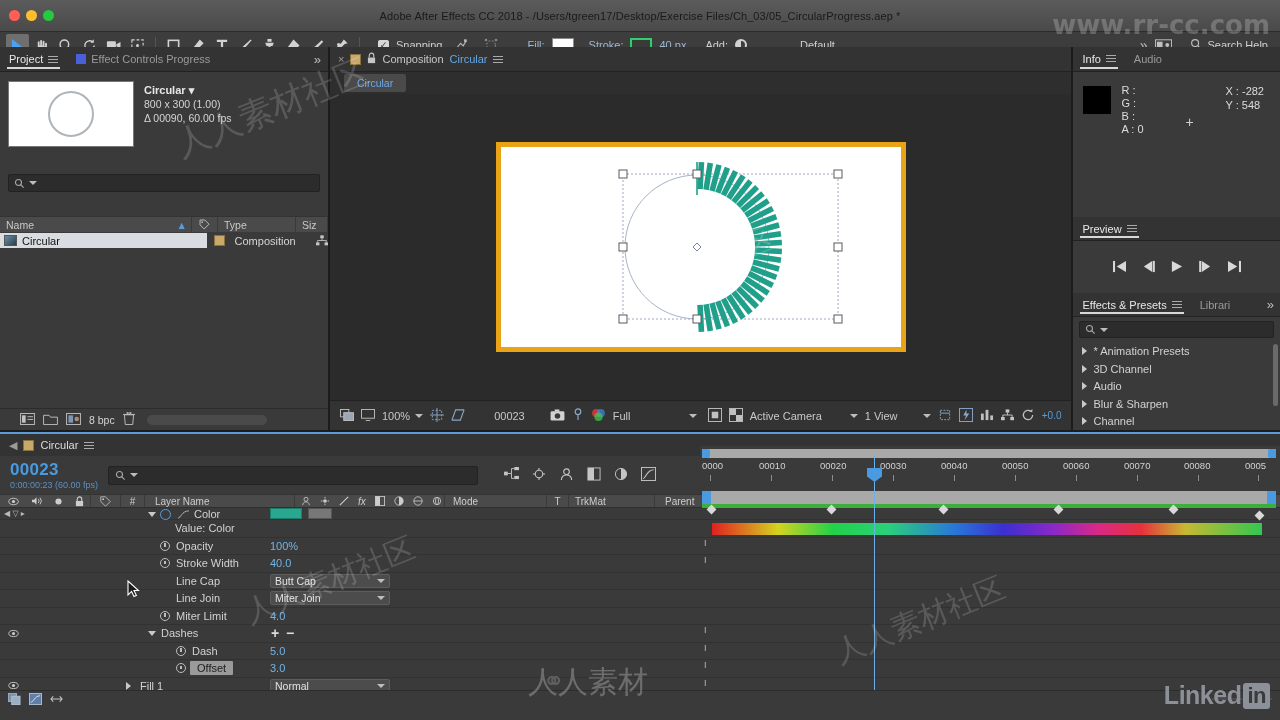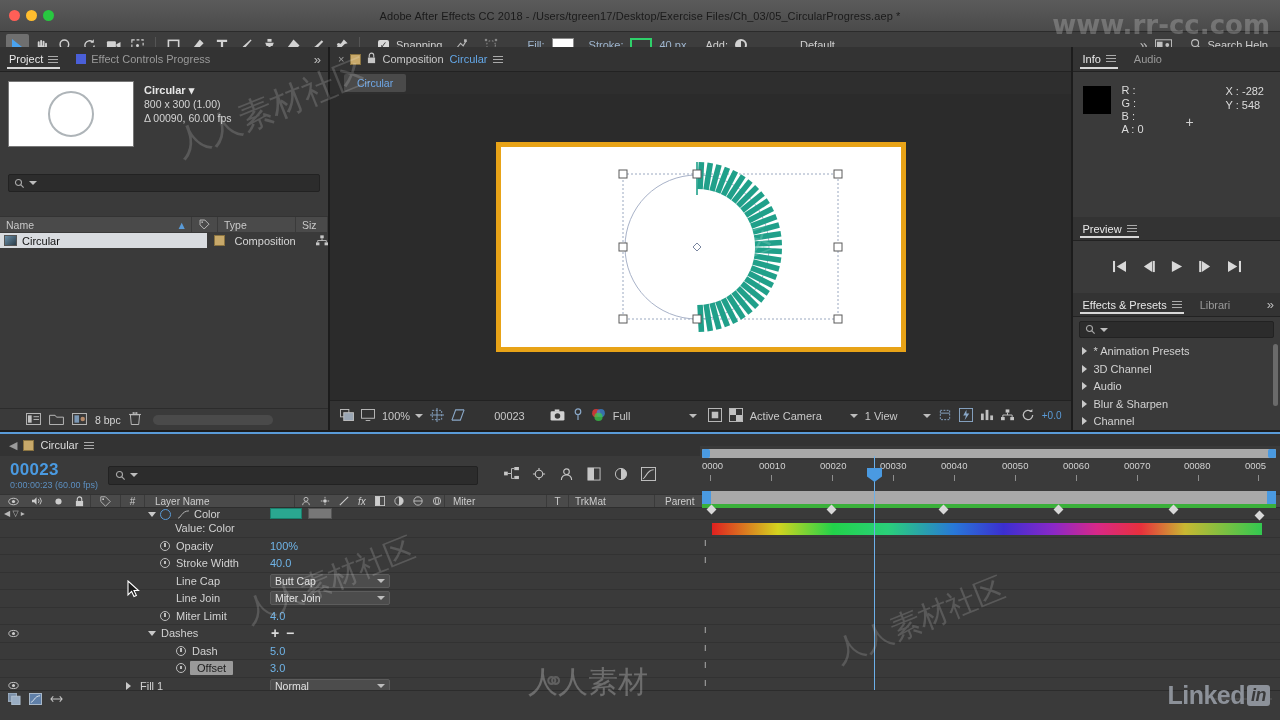--- a/index.html
+++ b/index.html
@@ -92,21 +92,21 @@
     display: flex; height: 16px; background: #4a4a4a; align-items: center;
     font-size: 10.5px; color: #c9c9c9; border-top: 1px solid #333; margin-top: 20px;
   }
   .proj-cols div { border-right: 1px solid #3a3a3a; padding-left: 6px; height: 100%; display:flex; align-items:center; }
   .proj-row { display: flex; height: 17px; align-items: center; font-size: 11px; }
   .proj-row .nmcell { width: 208px; background: #d9dce0; color: #111; height: 15px;
                       display: flex; align-items: center; padding-left: 22px; position: relative; }
   .proj-row .tcell { width: 80px; padding-left: 24px; color: #d6d6d6; position: relative;}
   .proj-bottom {
     margin-top: auto; height: 22px; background: #3a3a3a; display: flex; align-items: center;
-    gap: 8px; padding: 0 26px; border-top: 1px solid #2c2c2c; font-size: 10.5px;
+    gap: 8px; padding: 0 20px; border-top: 1px solid #2c2c2c; font-size: 10.5px;
   }
 
   
   .comp { flex: 1; background: #2b2b2b; display: flex; flex-direction: column; }
   .comp-tabs { height: 25px; background: #333; display: flex; align-items: center; gap: 6px;
                padding: 0 8px; border-bottom: 1px solid #222; font-size: 11px;}
   .comp-sub { height: 22px; background: #2e2e2e; display:flex; align-items:center; padding-left: 14px; }
   .comp-chip { background: #4a4a4a; color: #6fa8e8; font-size: 10.5px; padding: 3px 13px; border-radius: 2px; }
   .stage { flex: 1; display: flex; align-items: center; justify-content: center; background: #2b2b2b; position: relative;}
   .canvas-wrap { width: 410px; height: 210px; border: 5px solid #e8a317; background: #fff; position: relative; }
@@ -181,21 +181,21 @@
   .playhead-knob { position:absolute; top:12px; left:-7px; width:15px; height:14px; background:#4a9ae1;
                    clip-path: polygon(0 0,100% 0,100% 60%,50% 100%,0 60%); }
   .kf { position: absolute; width: 7px; height: 7px; background: #d8d8d8; transform: rotate(45deg); }
   .ibeam { position:absolute; left:4px; width:7px; height:9px; color:#b9b9b9; font-size:9px; }
   .tl-bottom { position:absolute; left:0; right:0; bottom:0; height:18px; background:#3a3a3a;
                border-top:1px solid #2c2c2c; display:flex; align-items:center; gap:8px; padding:0 8px;}
   .wm { position:absolute; color: rgba(255,255,255,.16); pointer-events:none; user-select:none;
         font-family:"DejaVu Sans",sans-serif; }
   .li-logo { position:absolute; right:10px; bottom:10px; font-size:25px; font-weight:bold;
              color:#8c9199; letter-spacing:-.5px; display:flex; align-items:center; gap:2px; }
-  .li-box { background:#8c9199; color:#3a3a3a; border-radius:3px; padding:0 4px; font-size:18px;font-style:italic;}
+  .li-box { background:#8c9199; color:#3a3a3a; border-radius:3px; padding:0 4px; font-size:22px;}
   svg { pointer-events: none; }
 </style>
 </head>
 <body>
 
 <div id="app">
 
   <div class="titlebar">
     <div class="traffic">
       <div class="tl-dot tl-red"></div>
@@ -888,21 +888,21 @@
           </svg>
         <svg width="10" height="10" viewBox="0 0 12 12">
             <circle cx="6" cy="6" r="5" fill="none" stroke="#cdcdcd"></circle>
             <path d="M1 6h10" stroke="#cdcdcd"></path>
           </svg>
         <svg width="10" height="10" viewBox="0 0 12 12">
             <circle cx="6" cy="6" r="4.4" fill="none" stroke="#cdcdcd"></circle>
             <ellipse cx="6" cy="6" rx="1.8" ry="4.4" fill="none" stroke="#cdcdcd"></ellipse>
           </svg>
       </span>
-      <span style="width:102px;padding-left:8px;border-left:1px solid #3a3a3a">Miter</span>
+      <span style="width:102px;padding-left:8px;border-left:1px solid #3a3a3a">Mode</span>
       <span style="width:22px;justify-content:center;border-left:1px solid #3a3a3a">T</span>
       <span style="width:86px;padding-left:6px;border-left:1px solid #3a3a3a">TrkMat</span>
       <span style="flex:1;padding-left:10px;border-left:1px solid #3a3a3a">Parent</span>
     </div>
 
     <div class="rows">
 
       <div class="prow" style="height:12px">
         <span style="position:absolute;left:4px;color:#b9b9b9;font-size:8px">◀ ▽ ▸</span>
         <span class="tri-d" style="position:absolute;left:148px;top:4px"></span>

